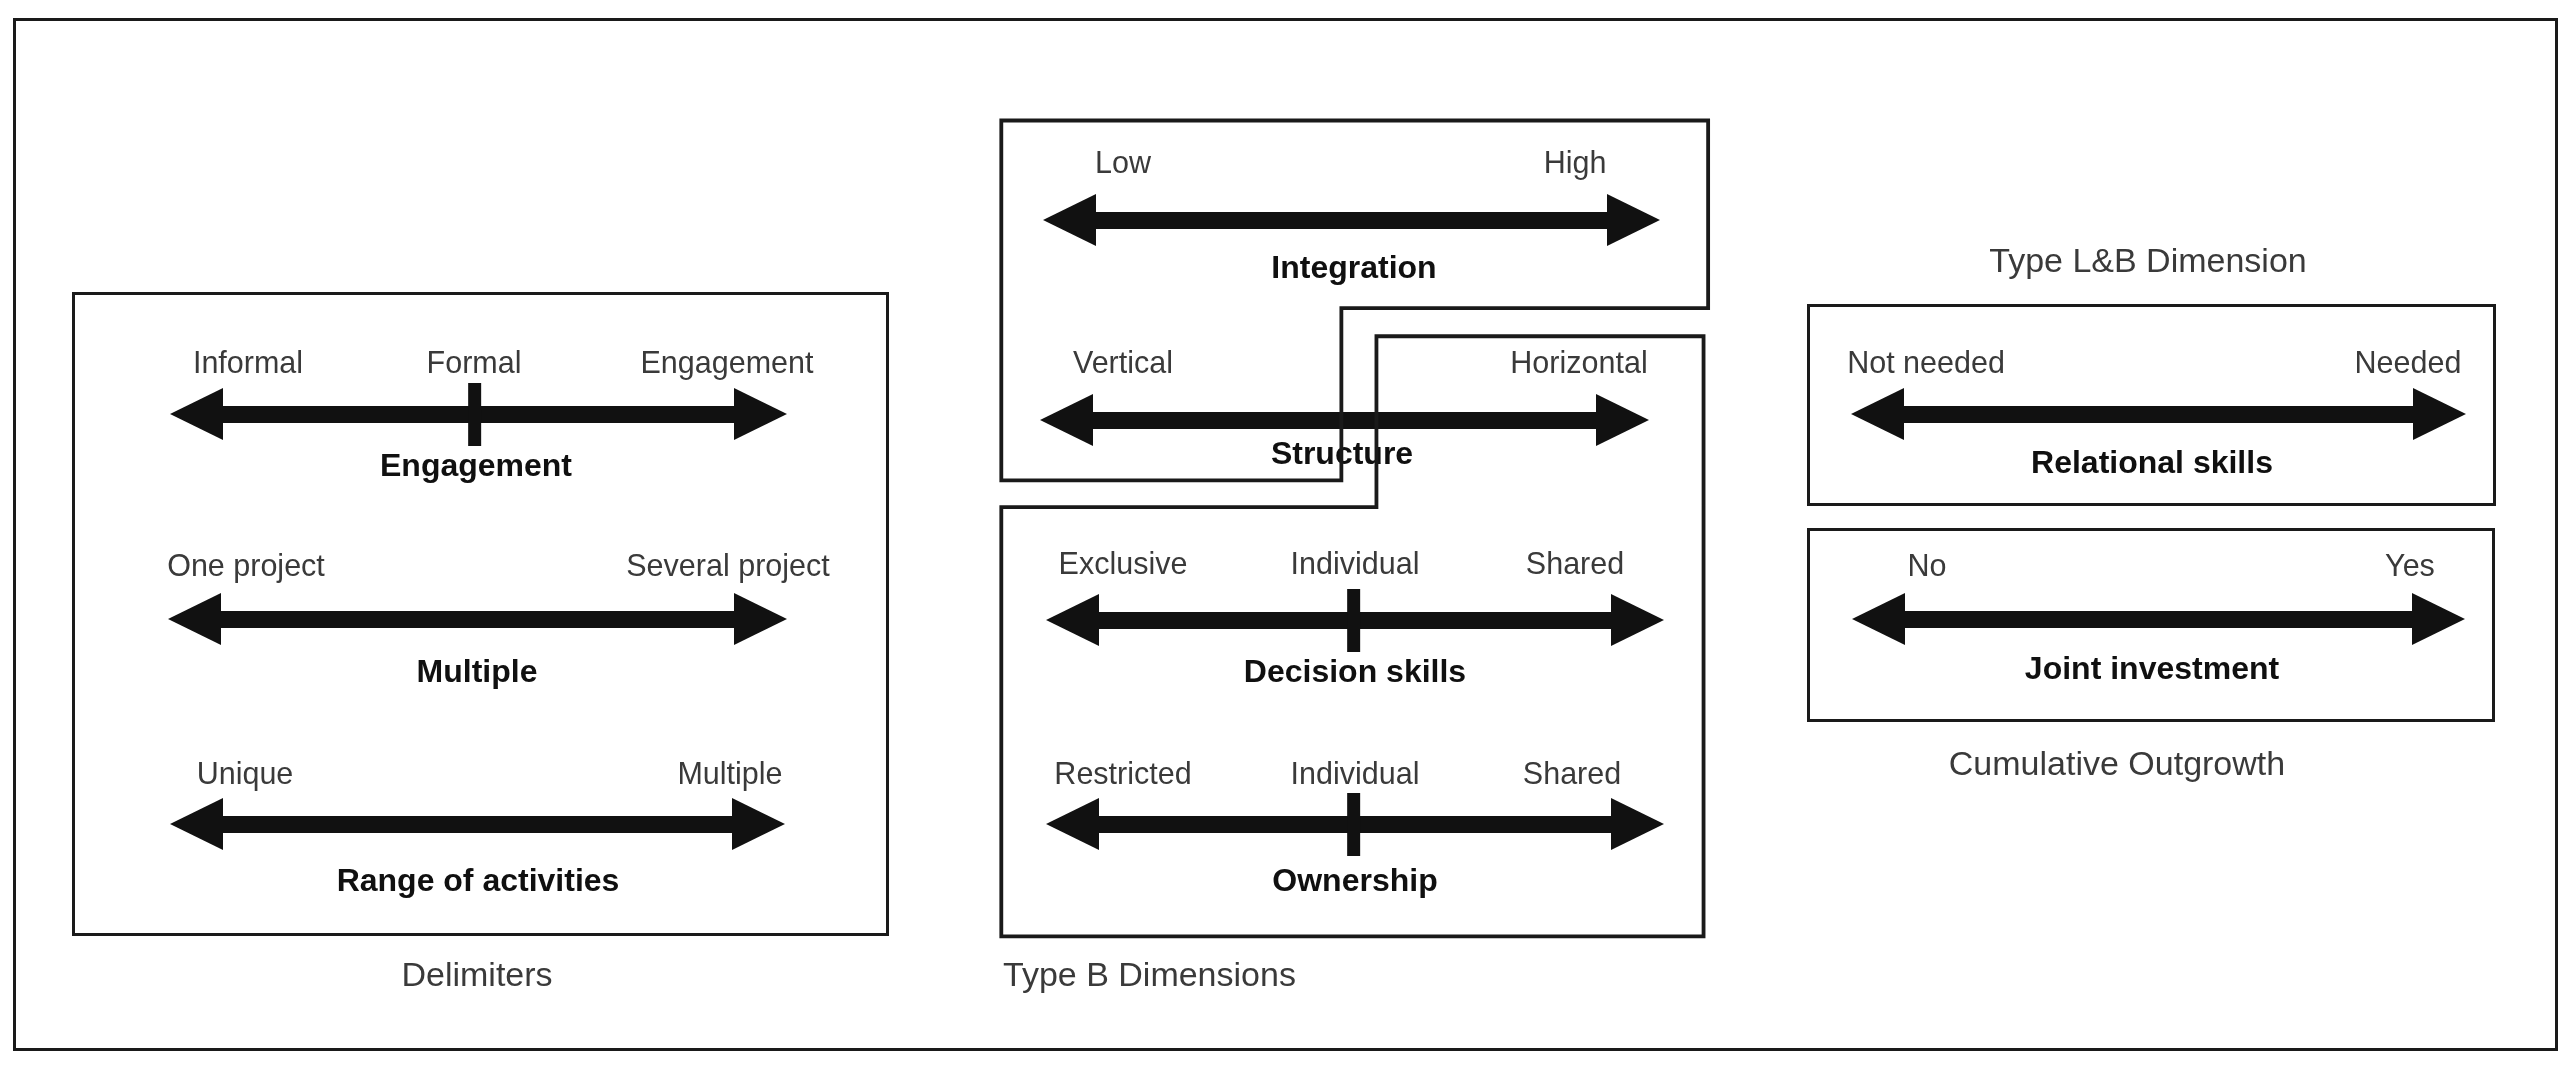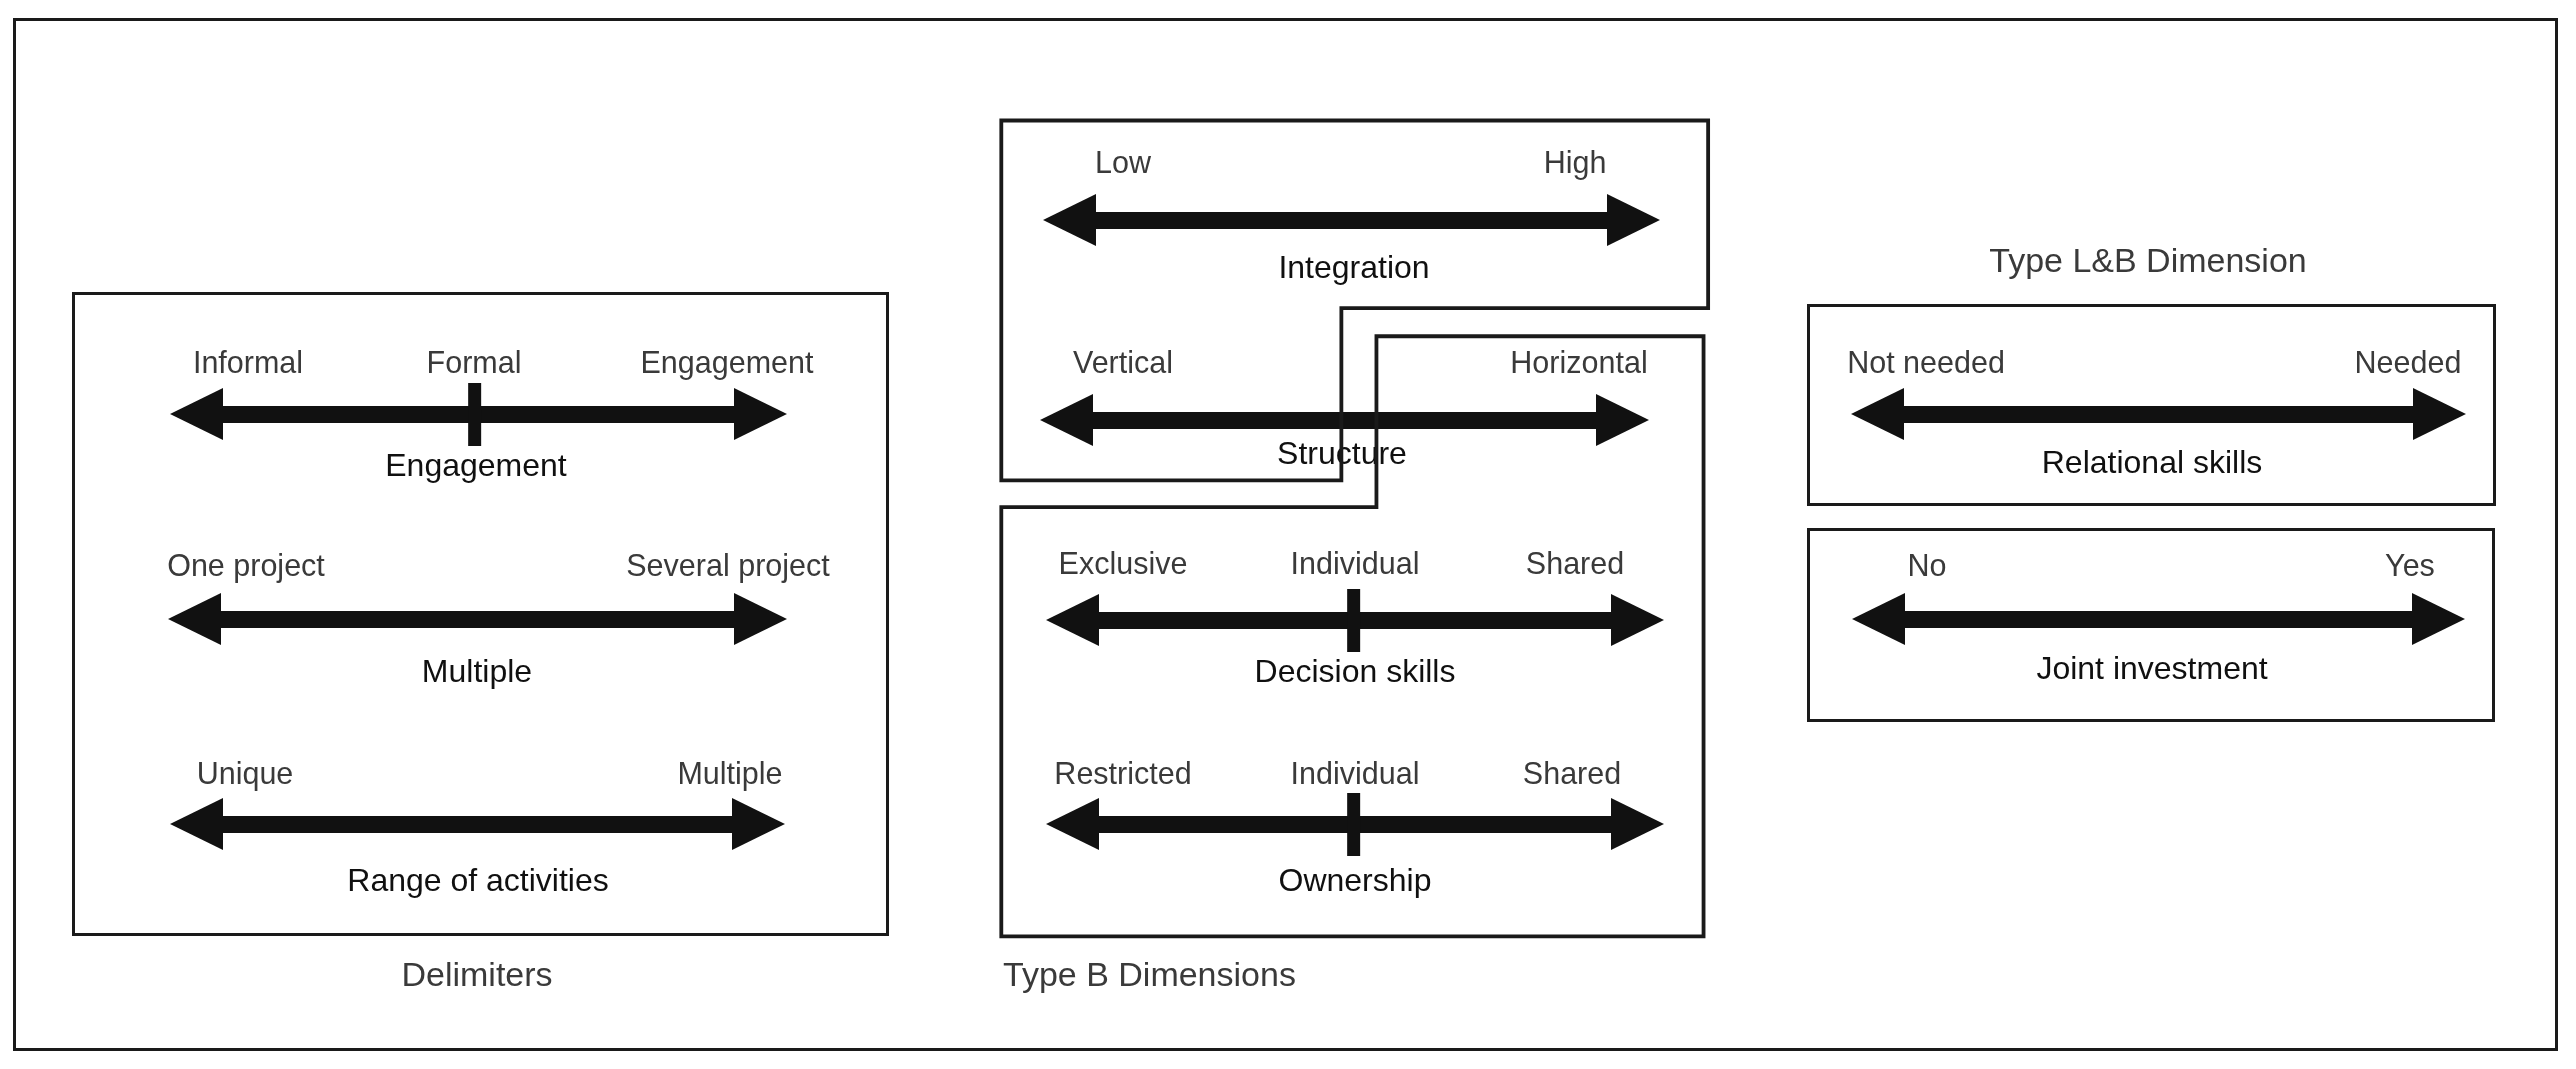--- a/index.html
+++ b/index.html
@@ -11,21 +11,21 @@
     border:3.8px solid #1a1a1a;box-sizing:border-box;}
   .box{position:absolute;border:3.8px solid #1a1a1a;box-sizing:border-box;background:transparent;}
   .box-delimiters{left:72px;top:292px;width:817px;height:644px;}
   .box-relational{left:1807px;top:304px;width:689px;height:202px;}
   .box-joint{left:1807px;top:528px;width:688px;height:194px;}
   svg.overlay{position:absolute;left:0;top:0;width:2576px;height:1069px;pointer-events:none;}
 
   .label{position:absolute;transform:translateX(-50%);font-size:30.5px;line-height:1.15;
     color:#3a3a3a;white-space:nowrap;}
   .bold{position:absolute;transform:translateX(-50%);font-size:32px;line-height:1.15;
-    font-weight:normal;color:#101010;white-space:nowrap;}
+    font-weight:bold;color:#101010;white-space:nowrap;}
   .caption{position:absolute;transform:translateX(-50%);font-size:34px;line-height:1.15;
     color:#3a3a3a;white-space:nowrap;}
   .caption.left-align{transform:none;}
 
   .arrow{position:absolute;height:52px;display:flex;align-items:center;}
   .arrow .head{width:0;height:0;border-top:26px solid transparent;border-bottom:26px solid transparent;flex:0 0 auto;}
   .arrow .head.w{border-right:53px solid #111111;}
   .arrow .head.e{border-left:53px solid #111111;}
   .arrow .shaft{flex:1 1 auto;height:17px;background:#111111;}
   .arrow .tick{position:absolute;top:-5.3px;width:13.7px;height:63px;background:#111111;transform:translateX(-50%);}
@@ -128,20 +128,21 @@
 
   <span class="label" style="left:1927px;top:548px">No</span>
   <span class="label" style="left:2410px;top:548px">Yes</span>
   <div class="arrow" style="left:1852px;top:593px;width:613px">
     <span class="head w"></span>
     <span class="shaft"></span>
     <span class="head e"></span>
   </div>
   <span class="bold" style="left:2152px;top:650px">Joint investment</span>
 
+  <span class="caption" style="left:2117px;top:744px">Cumulative Outgrowth</span>
 
   <svg class="overlay" viewBox="0 0 3378 1402">
     <path d="M 1313 158 L 2240 158 L 2240 404 L 1759 404 L 1759 630 L 1313 630 Z" fill="none" stroke="#1a1a1a" stroke-width="5"></path>
     <path d="M 1313 665 L 1805 665 L 1805 441 L 2234 441 L 2234 1228 L 1313 1228 Z" fill="none" stroke="#1a1a1a" stroke-width="5"></path>
   </svg>
 
 </div>
 
 
 </body></html>

